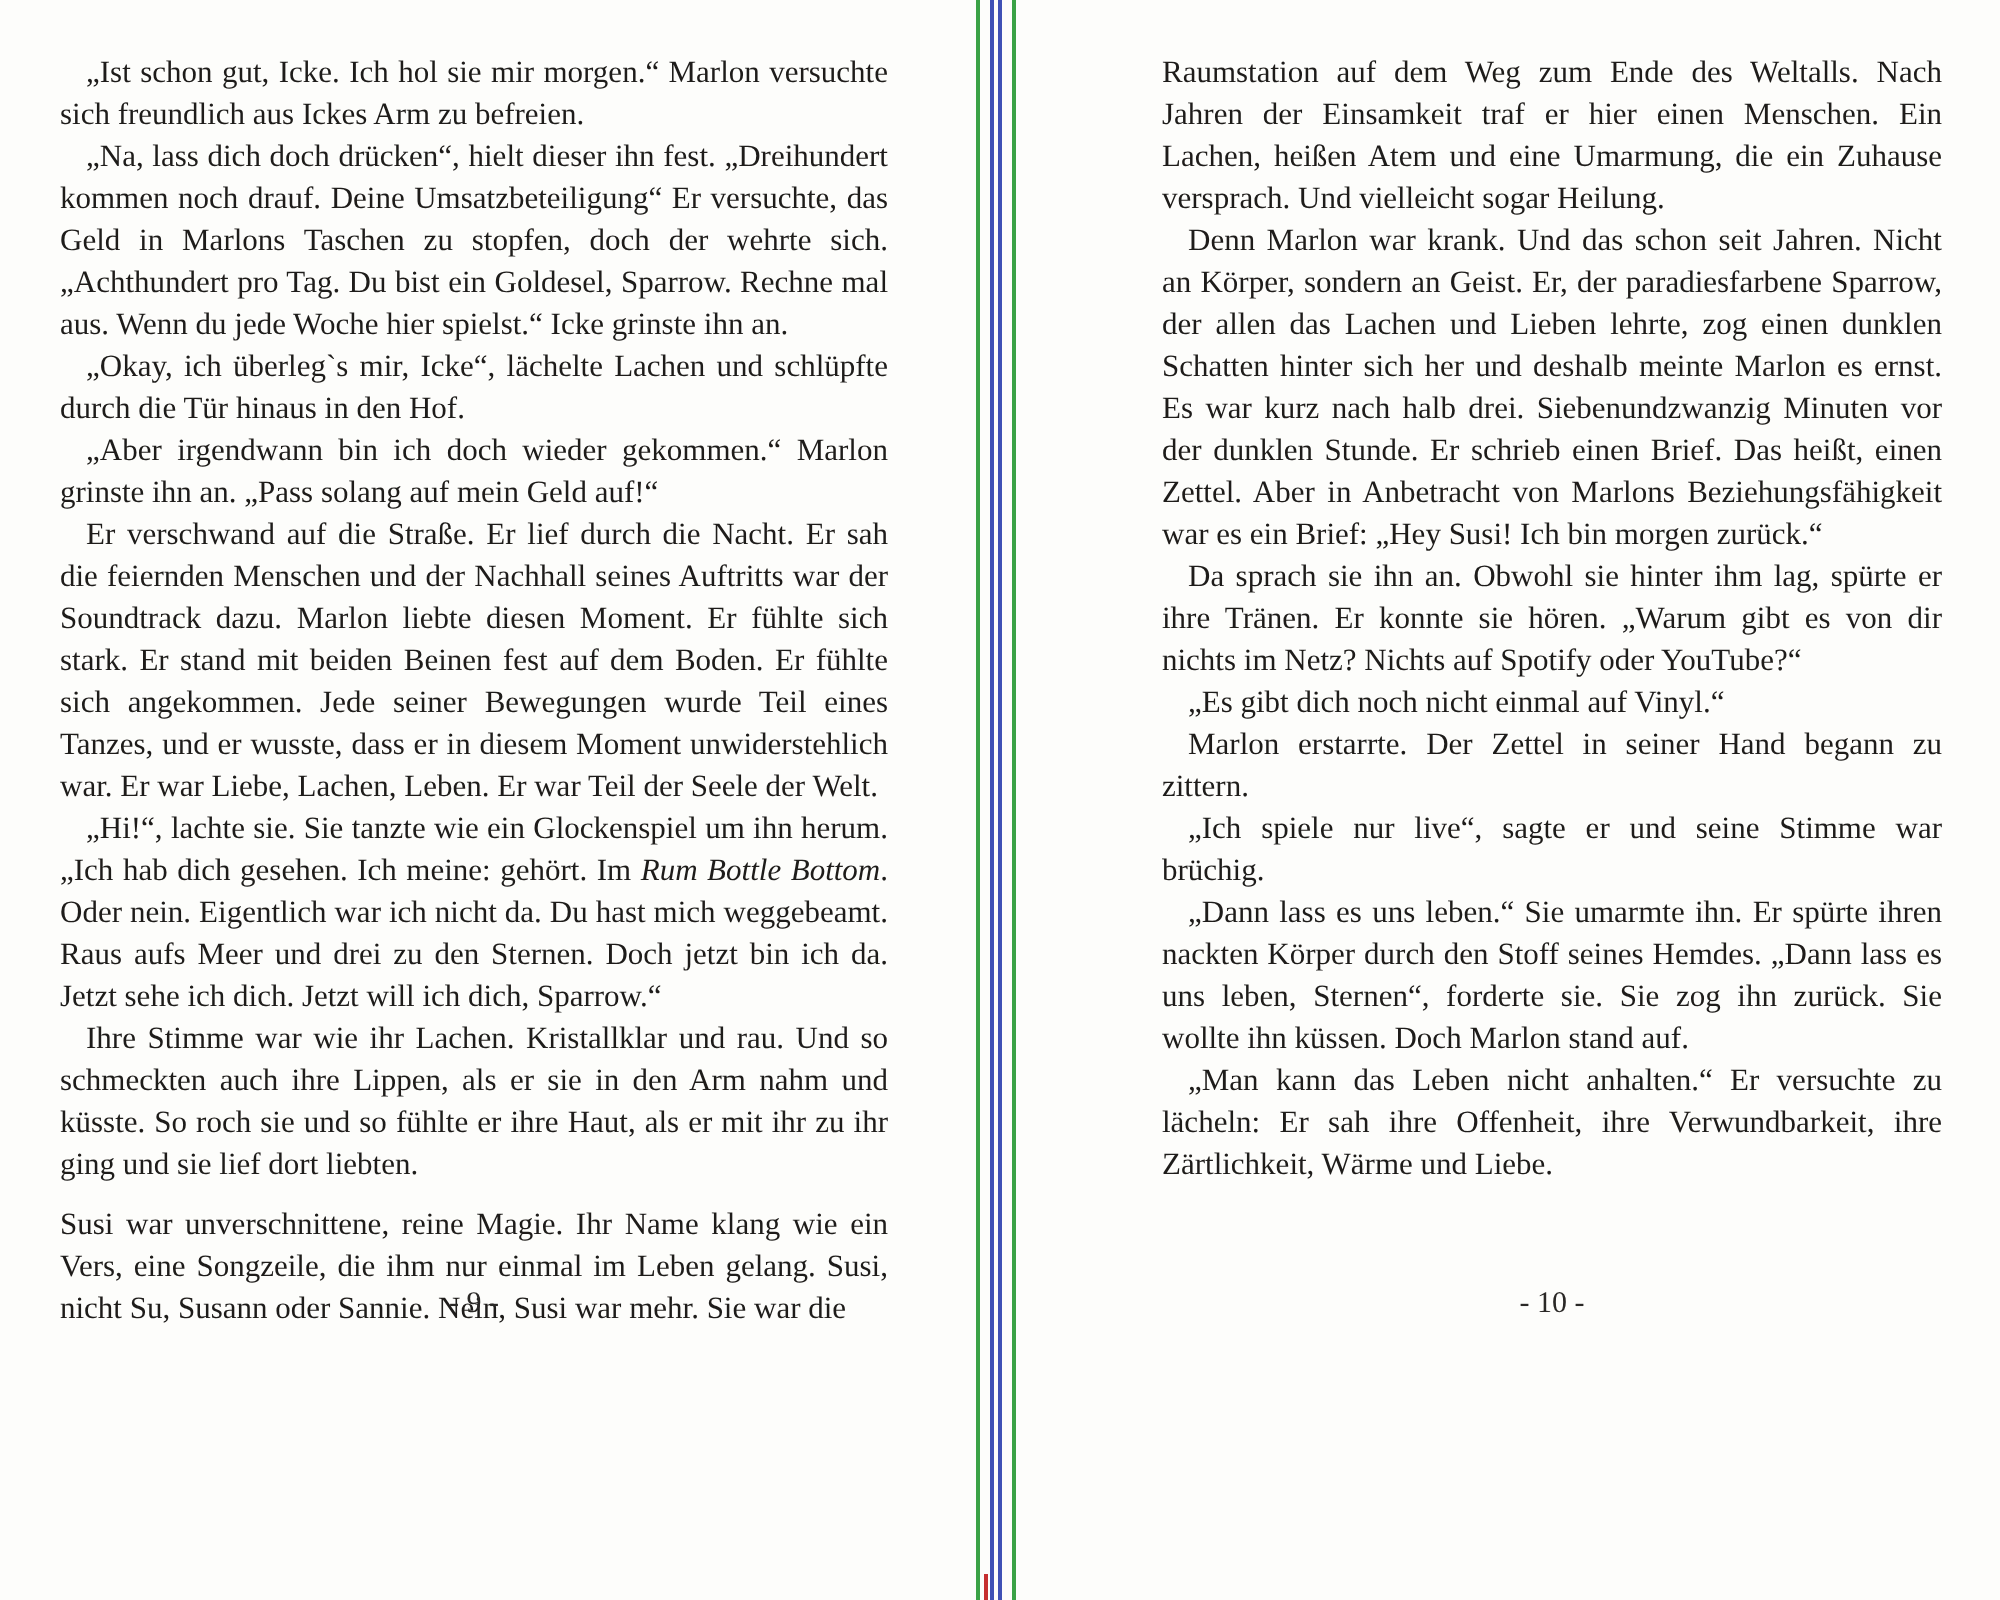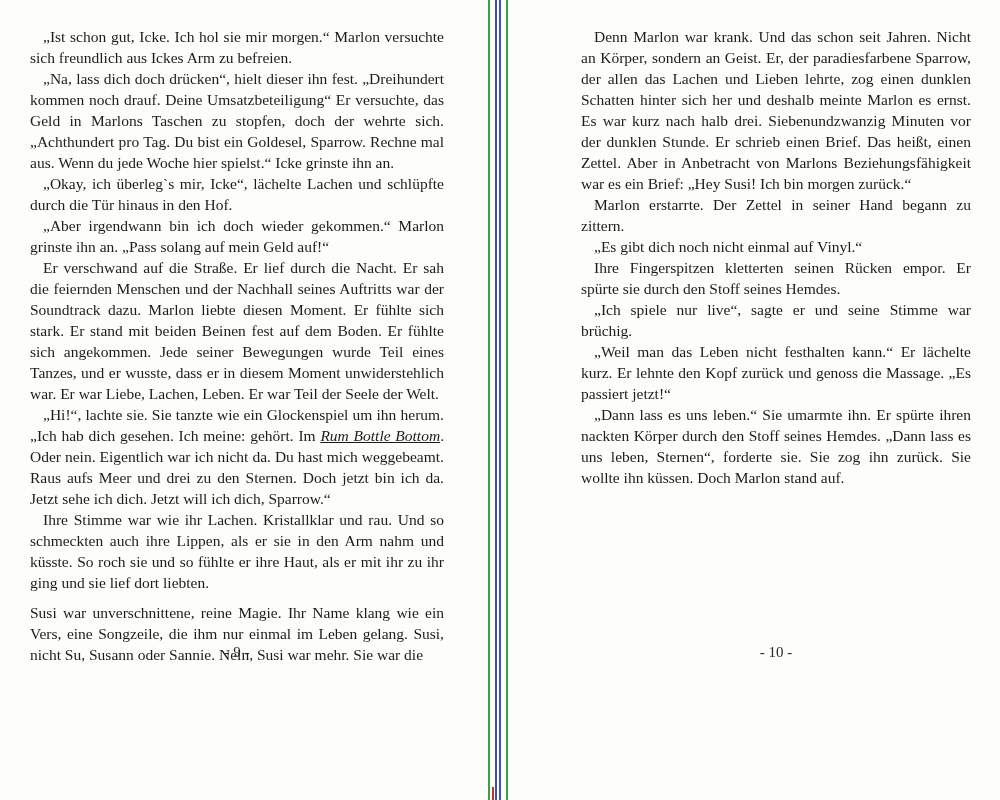--- a/index.html
+++ b/index.html
@@ -18,21 +18,21 @@
     padding-top: 26px;
     font-size: 15.5px;
     line-height: 21px;
     text-align: justify;
     hyphens: auto;
     -webkit-hyphens: auto;
   }
   .para { text-indent: 0; }
   .para.indent { text-indent: 13px; }
   .para.space-before { margin-top: 9px; }
-  .italic { font-style: italic; text-decoration: underline; }
+  .italic { font-style: italic; }
   .page-number {
     position: absolute;
     bottom: 36px;
     left: 0;
     width: 100%;
     text-align: center;
     font-size: 15px;
     color: #2a2826;
   }
   .gutter-line, .gutter-bottom-mark { position: absolute; top: 0; }
@@ -54,27 +54,28 @@
       <p class="para indent"><span>Er verschwand auf die Straße. Er lief durch die Nacht. Er sah die feiernden Menschen und der Nachhall seines Auftritts war der Soundtrack dazu. Marlon liebte diesen Moment. Er fühlte sich stark. Er stand mit beiden Beinen fest auf dem Boden. Er fühlte sich angekommen. Jede seiner Bewegungen wurde Teil eines Tanzes, und er wusste, dass er in diesem Moment unwiderstehlich war. Er war Liebe, Lachen, Leben. Er war Teil der Seele der Welt.</span></p>
       <p class="para indent"><span>„Hi!“, lachte sie. Sie tanzte wie ein Glockenspiel um ihn herum. „Ich hab dich gesehen. Ich meine: gehört. Im </span><span class="italic">Rum Bottle Bottom</span><span>. Oder nein. Eigentlich war ich nicht da. Du hast mich weggebeamt. Raus aufs Meer und drei zu den Sternen. Doch jetzt bin ich da. Jetzt sehe ich dich. Jetzt will ich dich, Sparrow.“</span></p>
       <p class="para indent"><span>Ihre Stimme war wie ihr Lachen. Kristallklar und rau. Und so schmeckten auch ihre Lippen, als er sie in den Arm nahm und küsste. So roch sie und so fühlte er ihre Haut, als er mit ihr zu ihr ging und sie lief dort liebten.</span></p>
       <p class="para space-before"><span>Susi war unverschnittene, reine Magie. Ihr Name klang wie ein Vers, eine Songzeile, die ihm nur einmal im Leben gelang. Susi, nicht Su, Susann oder Sannie. Nein, Susi war mehr. Sie war die</span></p>
     </div>
   <div class="page-number">- 9 -</div>
 </div>
 
 <div class="page page-right">
   <div class="page-text" id="right-text">
+      <p class="para"><span>Raumstation auf dem Weg zum Ende des Weltalls. Nach Jahren der Einsamkeit traf er hier einen Menschen. Ein Lachen, heißen Atem und eine Umarmung, die ein Zuhause versprach. Und vielleicht sogar Heilung.</span></p>
       <p class="para indent"><span>Denn Marlon war krank. Und das schon seit Jahren. Nicht an Körper, sondern an Geist. Er, der paradiesfarbene Sparrow, der allen das Lachen und Lieben lehrte, zog einen dunklen Schatten hinter sich her und deshalb meinte Marlon es ernst. Es war kurz nach halb drei. Siebenundzwanzig Minuten vor der dunklen Stunde. Er schrieb einen Brief. Das heißt, einen Zettel. Aber in Anbetracht von Marlons Beziehungsfähigkeit war es ein Brief: „Hey Susi! Ich bin morgen zurück.“</span></p>
+      <p class="para indent"><span>Da sprach sie ihn an. Obwohl sie hinter ihm lag, spürte er ihre Tränen. Er konnte sie hören. „Warum gibt es von dir nichts im Netz? Nichts auf Spotify oder YouTube?“</span></p>
+      <p class="para indent"><span>„Es gibt dich noch nicht einmal auf Vinyl.“</span></p>
       <p class="para indent"><span>Marlon erstarrte. Der Zettel in seiner Hand begann zu zittern.</span></p>
-      <p class="para indent"><span>„Es gibt dich noch nicht einmal auf Vinyl.“</span></p>
-      <p class="para indent"><span>Ihre Fingerspitzen kletterten seinen Rücken empor. Er spürte sie durch den Stoff seines Hemdes.</span></p>
       <p class="para indent"><span>„Ich spiele nur live“, sagte er und seine Stimme war brüchig.</span></p>
-      <p class="para indent"><span>„Weil man das Leben nicht festhalten kann.“ Er lächelte kurz. Er lehnte den Kopf zurück und genoss die Massage. „Es passiert jetzt!“</span></p>
       <p class="para indent"><span>„Dann lass es uns leben.“ Sie umarmte ihn. Er spürte ihren nackten Körper durch den Stoff seines Hemdes. „Dann lass es uns leben, Sternen“, forderte sie. Sie zog ihn zurück. Sie wollte ihn küssen. Doch Marlon stand auf.</span></p>
+      <p class="para indent"><span>„Man kann das Leben nicht anhalten.“ Er versuchte zu lächeln: Er sah ihre Offenheit, ihre Verwundbarkeit, ihre Zärtlichkeit, Wärme und Liebe.</span></p>
     </div>
   <div class="page-number">- 10 -</div>
 </div>
 
 <div>
   <div class="gutter-line line-green-left" style="background: rgb(58, 162, 70);"></div>
   <div class="gutter-line line-blue-left" style="background: rgb(63, 81, 181);"></div>
   <div class="gutter-line line-blue-right" style="background: rgb(63, 81, 181);"></div>
   <div class="gutter-line line-green-right" style="background: rgb(58, 162, 70);"></div>
   <div class="gutter-bottom-mark" style="background: rgb(198, 47, 47);"></div>

